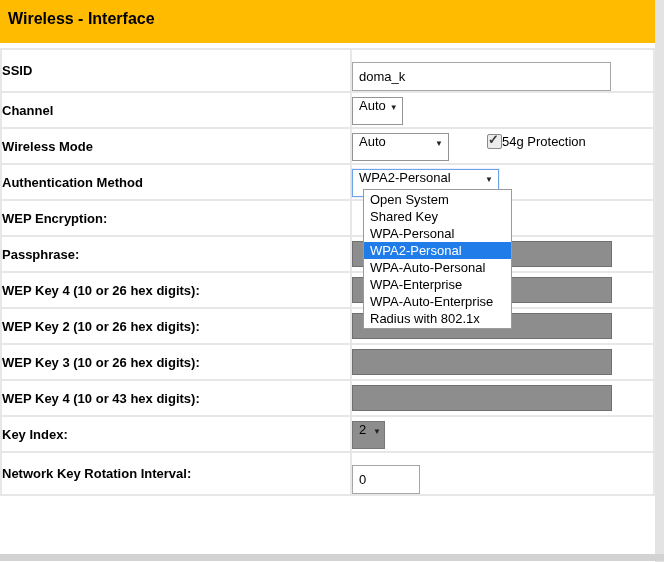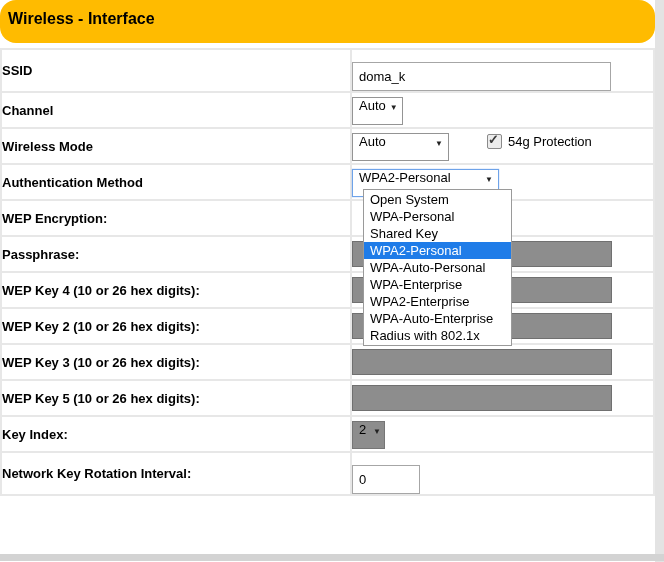--- a/index.html
+++ b/index.html
@@ -4,21 +4,21 @@
 <style>
   html,body{margin:0;padding:0;background:#fff;}
   body{width:664px;height:562px;overflow:hidden;font-family:"Liberation Sans",sans-serif;}
   .page{position:relative;width:664px;height:562px;background:#fff;}
 
   
   .right-gutter{position:absolute;left:655px;top:0;width:9px;height:562px;background:#e3e3e3;}
   .bottom-bar{position:absolute;left:0;top:554px;width:664px;height:7px;background:#d3d3d3;}
 
   
-  .titlebar{position:absolute;left:0;top:0;width:655px;height:43px;background:#ffbb00;border-radius:16px;}
+  .titlebar{position:absolute;left:0;top:0;width:655px;height:43px;background:#ffbb00;}
   .titlebar h1{margin:0;padding:10px 0 0 8px;font-size:16px;font-weight:bold;color:#000;}
 
   
   table.form{position:absolute;left:0;top:48px;width:655px;border-collapse:collapse;table-layout:fixed;}
   table.form td{border:2px solid #e7e7e7;height:34px;padding:0;vertical-align:middle;}
   td.lbl{width:348px;padding-left:8px;font-size:13px;font-weight:bold;color:#000;}
   td.ctl{padding-left:11px;}
 
   
   .txt{box-sizing:border-box;width:259px;height:29px;border:1px solid #a6a6a6;background:#fff;
@@ -33,21 +33,21 @@
   .sel .caret::before{content:"▼";font-size:8px;color:#222;line-height:1;}
   .sel.w-ch{width:51px;}
   .sel.w-wm{width:97px;}
   .sel.w-auth{width:147px;border-color:#6ea3e9;box-shadow:0 0 1px rgba(90,140,230,.7);}
   .sel.gray{width:33px;background:#8d8d8d;border-color:#767676;padding:0 3px 0 6px;}
 
   
   .checkbox{display:inline-block;position:relative;width:13px;height:13px;margin-left:38px;
             border:1px solid #8a8a8a;border-radius:2px;background:#ececec;vertical-align:middle;}
   .checkbox::after{content:"✓";position:absolute;left:0;top:-3px;font-size:13px;font-weight:bold;color:#3a3a3a;}
-  .cb-label{font-size:13px;color:#000;margin-left:6px;vertical-align:middle;}
+  .cb-label{font-size:13px;color:#000;vertical-align:middle;}
 
   
   .gray-field{box-sizing:border-box;width:260px;height:26px;background:#8d8d8d;border:1px solid #707070;}
 
   
   .dropdown{position:absolute;left:363px;top:189px;width:149px;box-sizing:border-box;z-index:10;
             background:#fff;border:1px solid #9a9a9a;padding:1px 0;}
   .opt{font-size:13px;line-height:17px;padding:0 2px 0 6px;color:#000;white-space:nowrap;cursor:default;}
   .opt.selected{background:#1f7ce8;color:#fff;}
 </style>
@@ -115,21 +115,21 @@
             <div class="gray-field"></div>
           </td>
     </tr>
     <tr>
       <td class="lbl">WEP Key 3 (10 or 26 hex digits):</td>
       <td class="ctl">
             <div class="gray-field"></div>
           </td>
     </tr>
     <tr>
-      <td class="lbl">WEP Key 5 (10 or 26 hex digits):</td>
+      <td class="lbl">WEP Key 4 (10 or 43 hex digits):</td>
       <td class="ctl">
             <div class="gray-field"></div>
           </td>
     </tr>
     <tr>
       <td class="lbl">Key Index:</td>
       <td class="ctl">
         <div class="sel gray">
           <span>2</span>
           <span class="caret"></span>
@@ -138,26 +138,25 @@
     </tr>
     <tr>
       <td class="lbl">Network Key Rotation Interval:</td>
       <td class="ctl"><input class="txt num" type="text" value="0" style=""></td>
     </tr>
   </tbody>
     </table>
 
   <div class="dropdown">
     <div class="opt">Open System</div>
+    <div class="opt">Shared Key</div>
     <div class="opt">WPA-Personal</div>
-    <div class="opt">Shared Key</div>
     <div class="opt selected">WPA2-Personal</div>
     <div class="opt">WPA-Auto-Personal</div>
     <div class="opt">WPA-Enterprise</div>
-    <div class="opt">WPA2-Enterprise</div>
     <div class="opt">WPA-Auto-Enterprise</div>
     <div class="opt">Radius with 802.1x</div>
   </div>
 
   <div class="right-gutter"></div>
   <div class="bottom-bar"></div>
 
 </div>
 
 </body></html>

